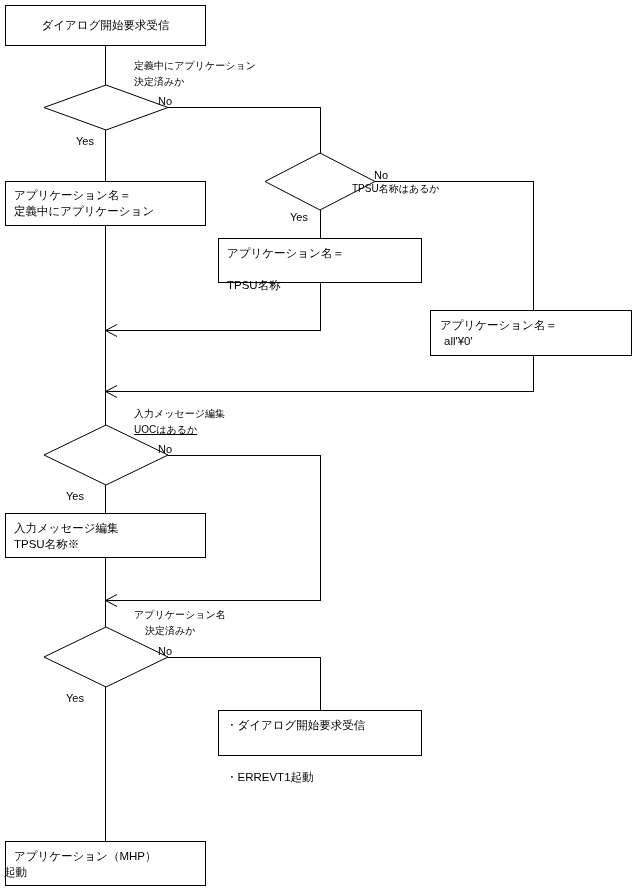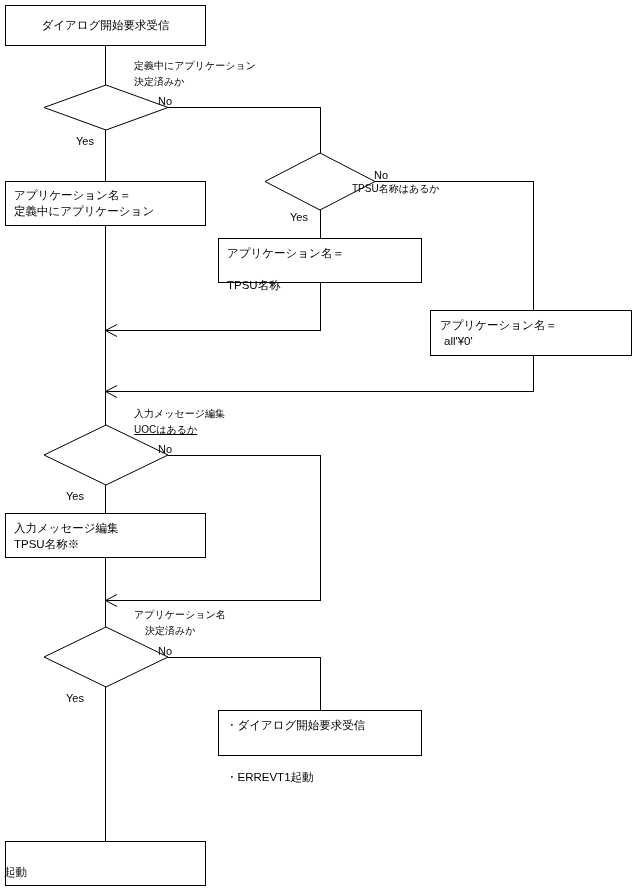--- a/index.html
+++ b/index.html
@@ -162,15 +162,16 @@
   <div class="txt txt-box" style="left:14px; top:536px;">TPSU名称※</div>
 
   <div class="txt txt-cond" style="left:134px; top:607px;">アプリケーション名</div>
   <div class="txt txt-cond" style="left:145px; top:623px;text-align:right;">決定済みか</div>
   <div class="txt txt-branch" style="left:158px; top:643px;">No</div>
   <div class="txt txt-branch" style="left:66px; top:690px;">Yes</div>
 
   <div class="txt txt-box" style="left:226px; top:717px;">・ダイアログ開始要求受信</div>
   <div class="txt txt-box" style="left:226px; top:733px;margin-top:36px;">・ERREVT1起動</div>
 
+  <div class="txt txt-box" style="left:14px; top:848px;">アプリケーション（MHP）</div>
   <div class="txt txt-box" style="left:4px; top:864px;">起動</div>
 
 </div>
 
 </body></html>

